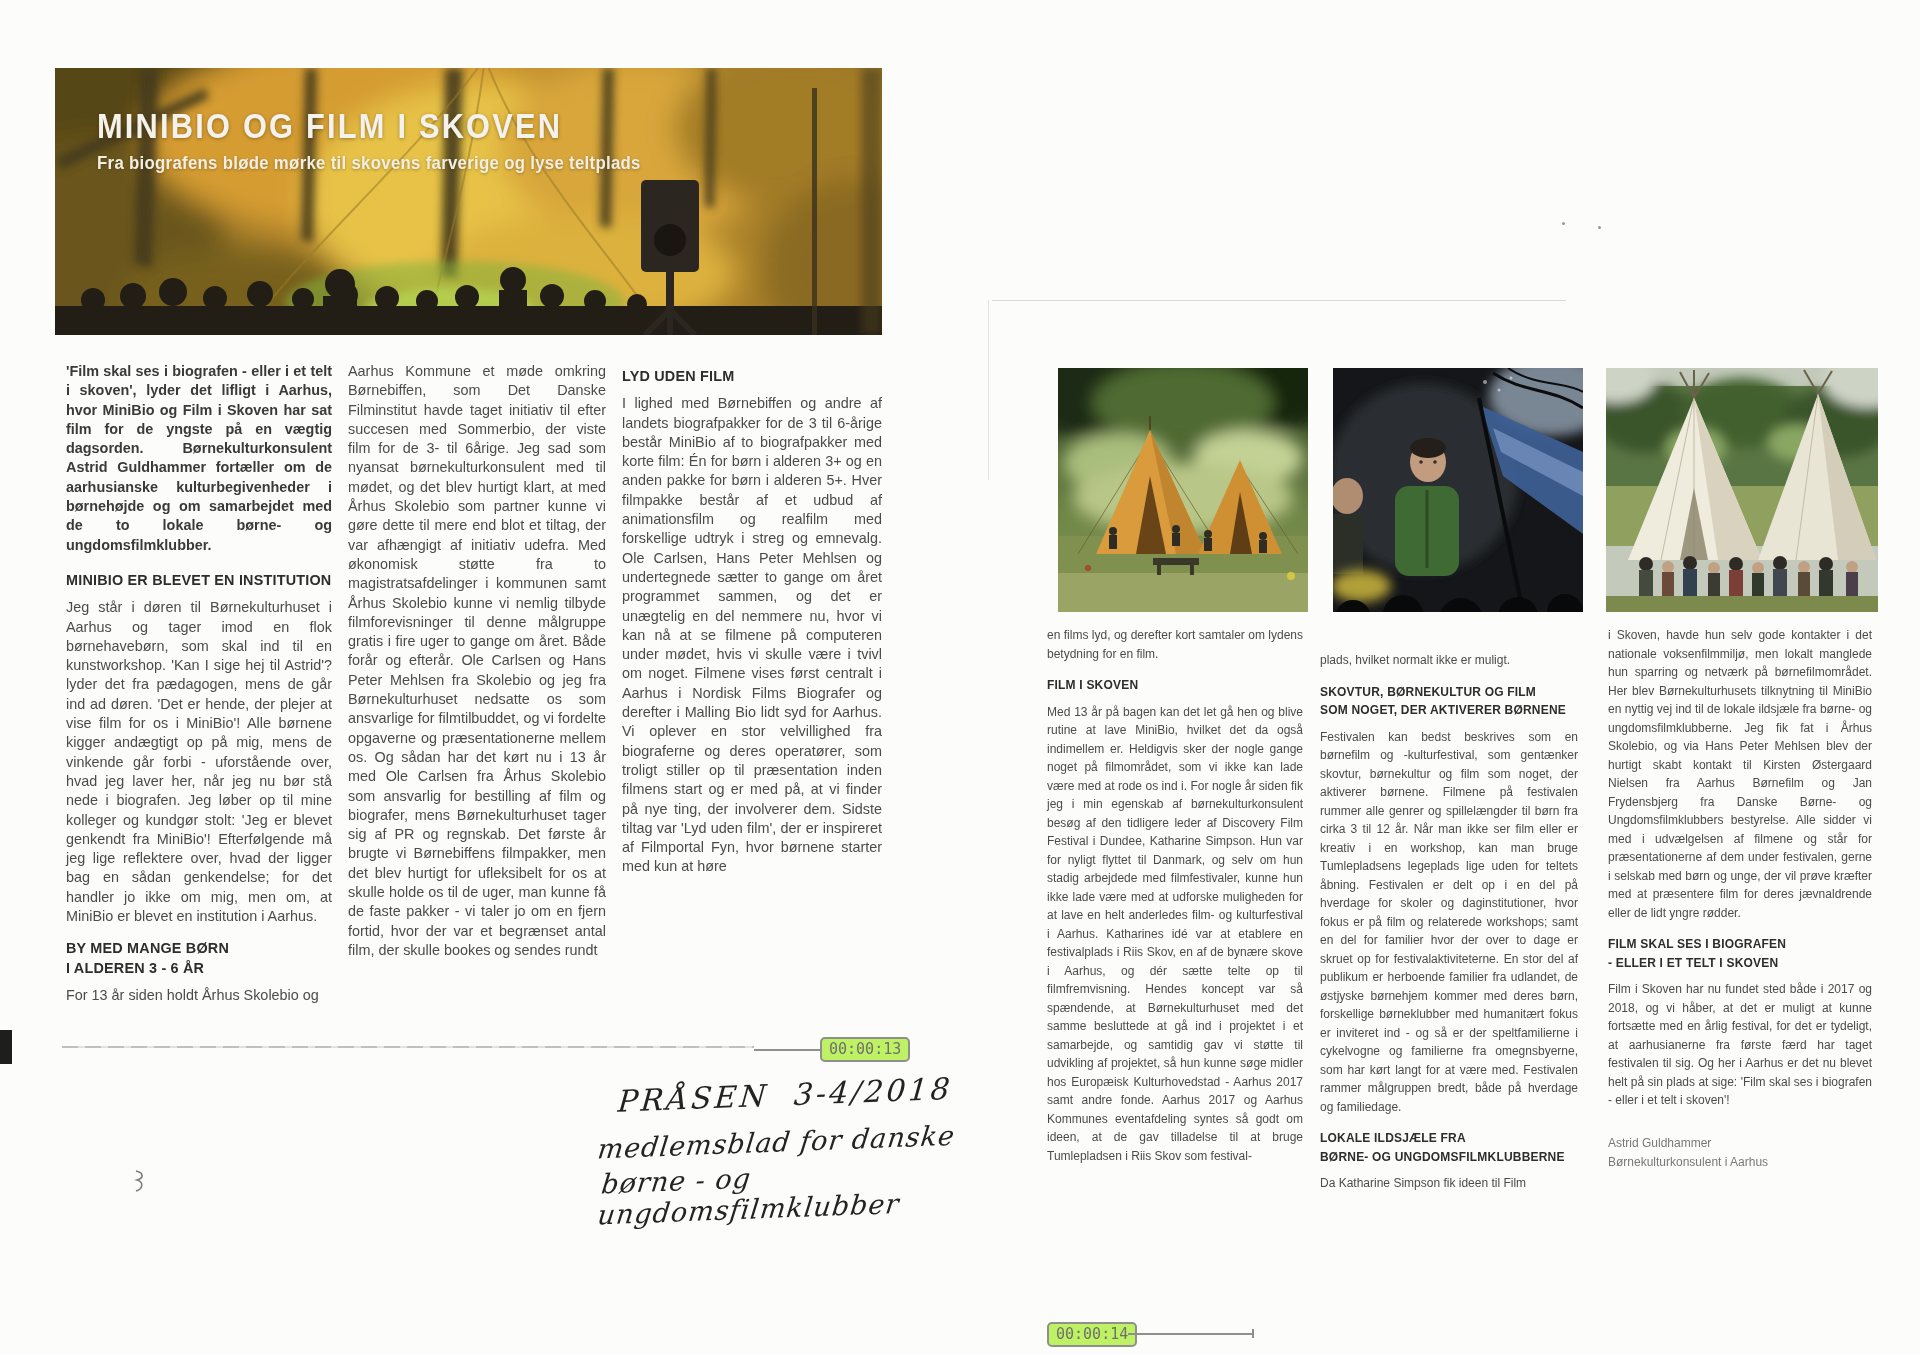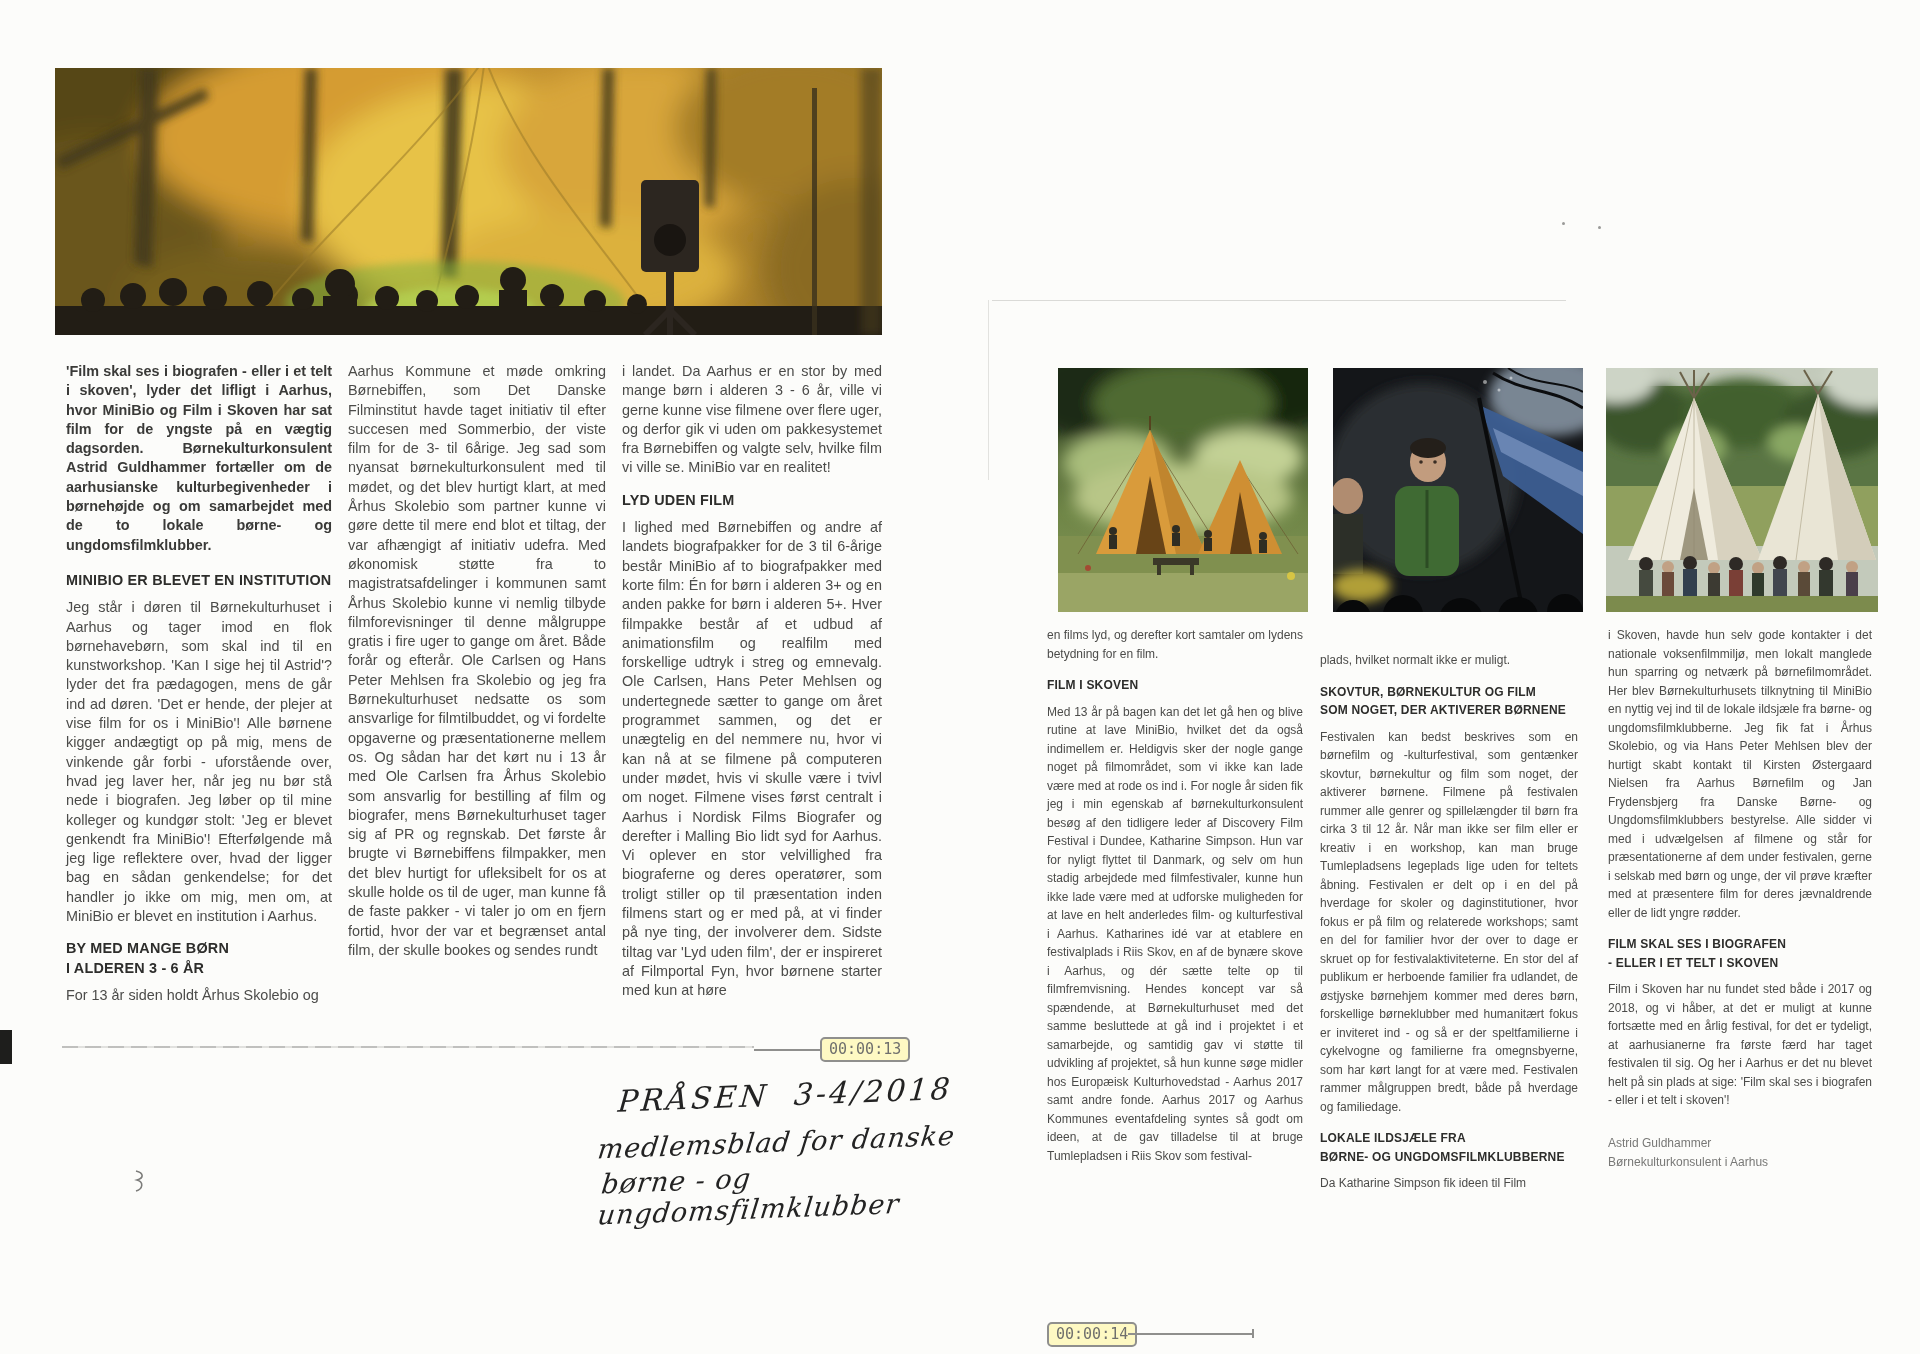--- a/index.html
+++ b/index.html
@@ -30,21 +30,21 @@
   .right-col{font-size:12px;line-height:18.5px;}
   .col p{margin:8px 0 10px;}
   .lede{font-weight:700;color:#3a3a38;margin-bottom:16px !important;}
   .h{font-weight:700;color:#2d2d2b;text-align:left;letter-spacing:.2px;margin:13px 0 4px;}
   .h + .h{margin-top:-4px;}
   .sig{ text-align:left;color:#77777 5;color:#787876;margin-top:24px;}
   .sig div{line-height:19px;}
   
   .timecode{
     position:absolute;border:2px solid #8f8f8d;border-radius:5px;
-    padding:1px 7px 2px;background:#fef9c3;
+    padding:1px 7px 2px;background:#bef264;
     font-family:"DejaVu Sans Mono", monospace;font-size:15px;color:#6f6f6d;
   }
   .tc-line{position:absolute;height:2px;background:#8f8f8d;}
   .tc-tick{position:absolute;width:2px;height:9px;background:#8f8f8d;}
   
   .handwriting{
     position:absolute;left:598px;top:1076px;width:440px;
     transform:rotate(-2.2deg);
     font-family:"DejaVu Serif", serif;font-style:italic;color:#232323;
   }
@@ -135,37 +135,40 @@
         </g>
         <g fill="#2c2620">
           <rect x="586" y="112" width="58" height="92" rx="5"></rect>
           <circle cx="615" cy="172" r="16" fill="#191511"></circle>
           <rect x="611" y="204" width="8" height="38"></rect>
           <path d="M615,242 L590,267 M615,242 L640,267 M615,242 L615,267" stroke="#2c2620" stroke-width="6" fill="none"></path>
         </g>
         <rect x="757" y="20" width="5" height="247" fill="#3a311d" opacity=".8"></rect>
         <rect x="806" y="0" width="21" height="267" fill="#4a3d1e" opacity=".6" filter="url(#hb2)"></rect>
       </svg>
+      <div class="hero-text">
+        <h1 class="hero-title">MINIBIO OG FILM I SKOVEN</h1>
+        <p class="hero-sub">Fra biografens bløde mørke til skovens farverige og lyse teltplads</p>
+      </div>
     </figure>
 
     <div class="col left-col" style="left:66px;top:354px;width:266px;">
       <p class="lede">'Film skal ses i biografen - eller i et telt i skoven', lyder det lifligt i Aarhus, hvor MiniBio og Film i Skoven har sat film for de yngste på en vægtig dagsorden. Børnekulturkonsulent Astrid Guldhammer fortæller om de aarhusianske kulturbegivenheder i børnehøjde og om samarbejdet med de to lokale børne- og ungdomsfilmklubber.</p>
       <div class="h">MINIBIO ER BLEVET EN INSTITUTION</div>
       <p>Jeg står i døren til Børnekulturhuset i Aarhus og tager imod en flok børnehavebørn, som skal ind til en kunstworkshop. 'Kan I sige hej til Astrid'? lyder det fra pædagogen, mens de går ind ad døren. 'Det er hende, der plejer at vise film for os i MiniBio'! Alle børnene kigger andægtigt op på mig, mens de vinkende går forbi - uforstående over, hvad jeg laver her, når jeg nu bør stå nede i biografen. Jeg løber op til mine kolleger og kundgør stolt: 'Jeg er blevet genkendt fra MiniBio'! Efterfølgende må jeg lige reflektere over, hvad der ligger bag en sådan genkendelse; for det handler jo ikke om mig, men om, at MiniBio er blevet en institution i Aarhus.</p>
       <div class="h">BY MED MANGE BØRN</div>
       <div class="h">I ALDEREN 3 - 6 ÅR</div>
       <p>For 13 år siden holdt Århus Skolebio og</p>
     </div>
 
     <div class="col left-col" style="left:348px;top:354px;width:258px;">
       <p>Aarhus Kommune et møde omkring Børnebiffen, som Det Danske Filminstitut havde taget initiativ til efter succesen med Sommerbio, der viste film for de 3- til 6årige. Jeg sad som nyansat børnekulturkonsulent med til mødet, og det blev hurtigt klart, at med Århus Skolebio som partner kunne vi gøre dette til mere end blot et tiltag, der var afhængigt af initiativ udefra. Med økonomisk støtte fra to magistratsafdelinger i kommunen samt Århus Skolebio kunne vi nemlig tilbyde filmforevisninger til denne målgruppe gratis i fire uger to gange om året. Både forår og efterår. Ole Carlsen og Hans Peter Mehlsen fra Skolebio og jeg fra Børnekulturhuset nedsatte os som ansvarlige for filmtilbuddet, og vi fordelte opgaverne og præsentationerne mellem os. Og sådan har det kørt nu i 13 år med Ole Carlsen fra Århus Skolebio som ansvarlig for bestilling af film og biografer, mens Børnekulturhuset tager sig af PR og regnskab. Det første år brugte vi Børnebiffens filmpakker, men det blev hurtigt for ufleksibelt for os at skulle holde os til de uger, man kunne få de faste pakker - vi taler jo om en fjern fortid, hvor der var et begrænset antal film, der skulle bookes og sendes rundt</p>
     </div>
 
     <div class="col left-col" style="left:622px;top:354px;width:260px;">
-      <p>i landet. Da Aarhus er en stor by med mange børn i alderen 3 - 6 år, ville vi gerne kunne vise filmene over flere uger, og derfor gik vi uden om pakkesystemet fra Børnebiffen og valgte selv, hvilke film vi ville se. MiniBio var en realitet!</p>
       <div class="h">LYD UDEN FILM</div>
       <p>I lighed med Børnebiffen og andre af landets biografpakker for de 3 til 6-årige består MiniBio af to biografpakker med korte film: Én for børn i alderen 3+ og en anden pakke for børn i alderen 5+. Hver filmpakke består af et udbud af animationsfilm og realfilm med forskellige udtryk i streg og emnevalg. Ole Carlsen, Hans Peter Mehlsen og undertegnede sætter to gange om året programmet sammen, og det er unægtelig en del nemmere nu, hvor vi kan nå at se filmene på computeren under mødet, hvis vi skulle være i tvivl om noget. Filmene vises først centralt i Aarhus i Nordisk Films Biografer og derefter i Malling Bio lidt syd for Aarhus. Vi oplever en stor velvillighed fra biograferne og deres operatører, som troligt stiller op til præsentation inden filmens start og er med på, at vi finder på nye ting, der involverer dem. Sidste tiltag var 'Lyd uden film', der er inspireret af Filmportal Fyn, hvor børnene starter med kun at høre</p>
     </div>
 
     <div class="divider" style="left:62px;top:1046px;width:692px;"></div>
     <div class="tc-line" style="left:754px;top:1049px;width:66px;"></div>
     <div class="timecode" style="left:820px;top:1037px;">
       <span>00:00:13</span>
     </div>
 

